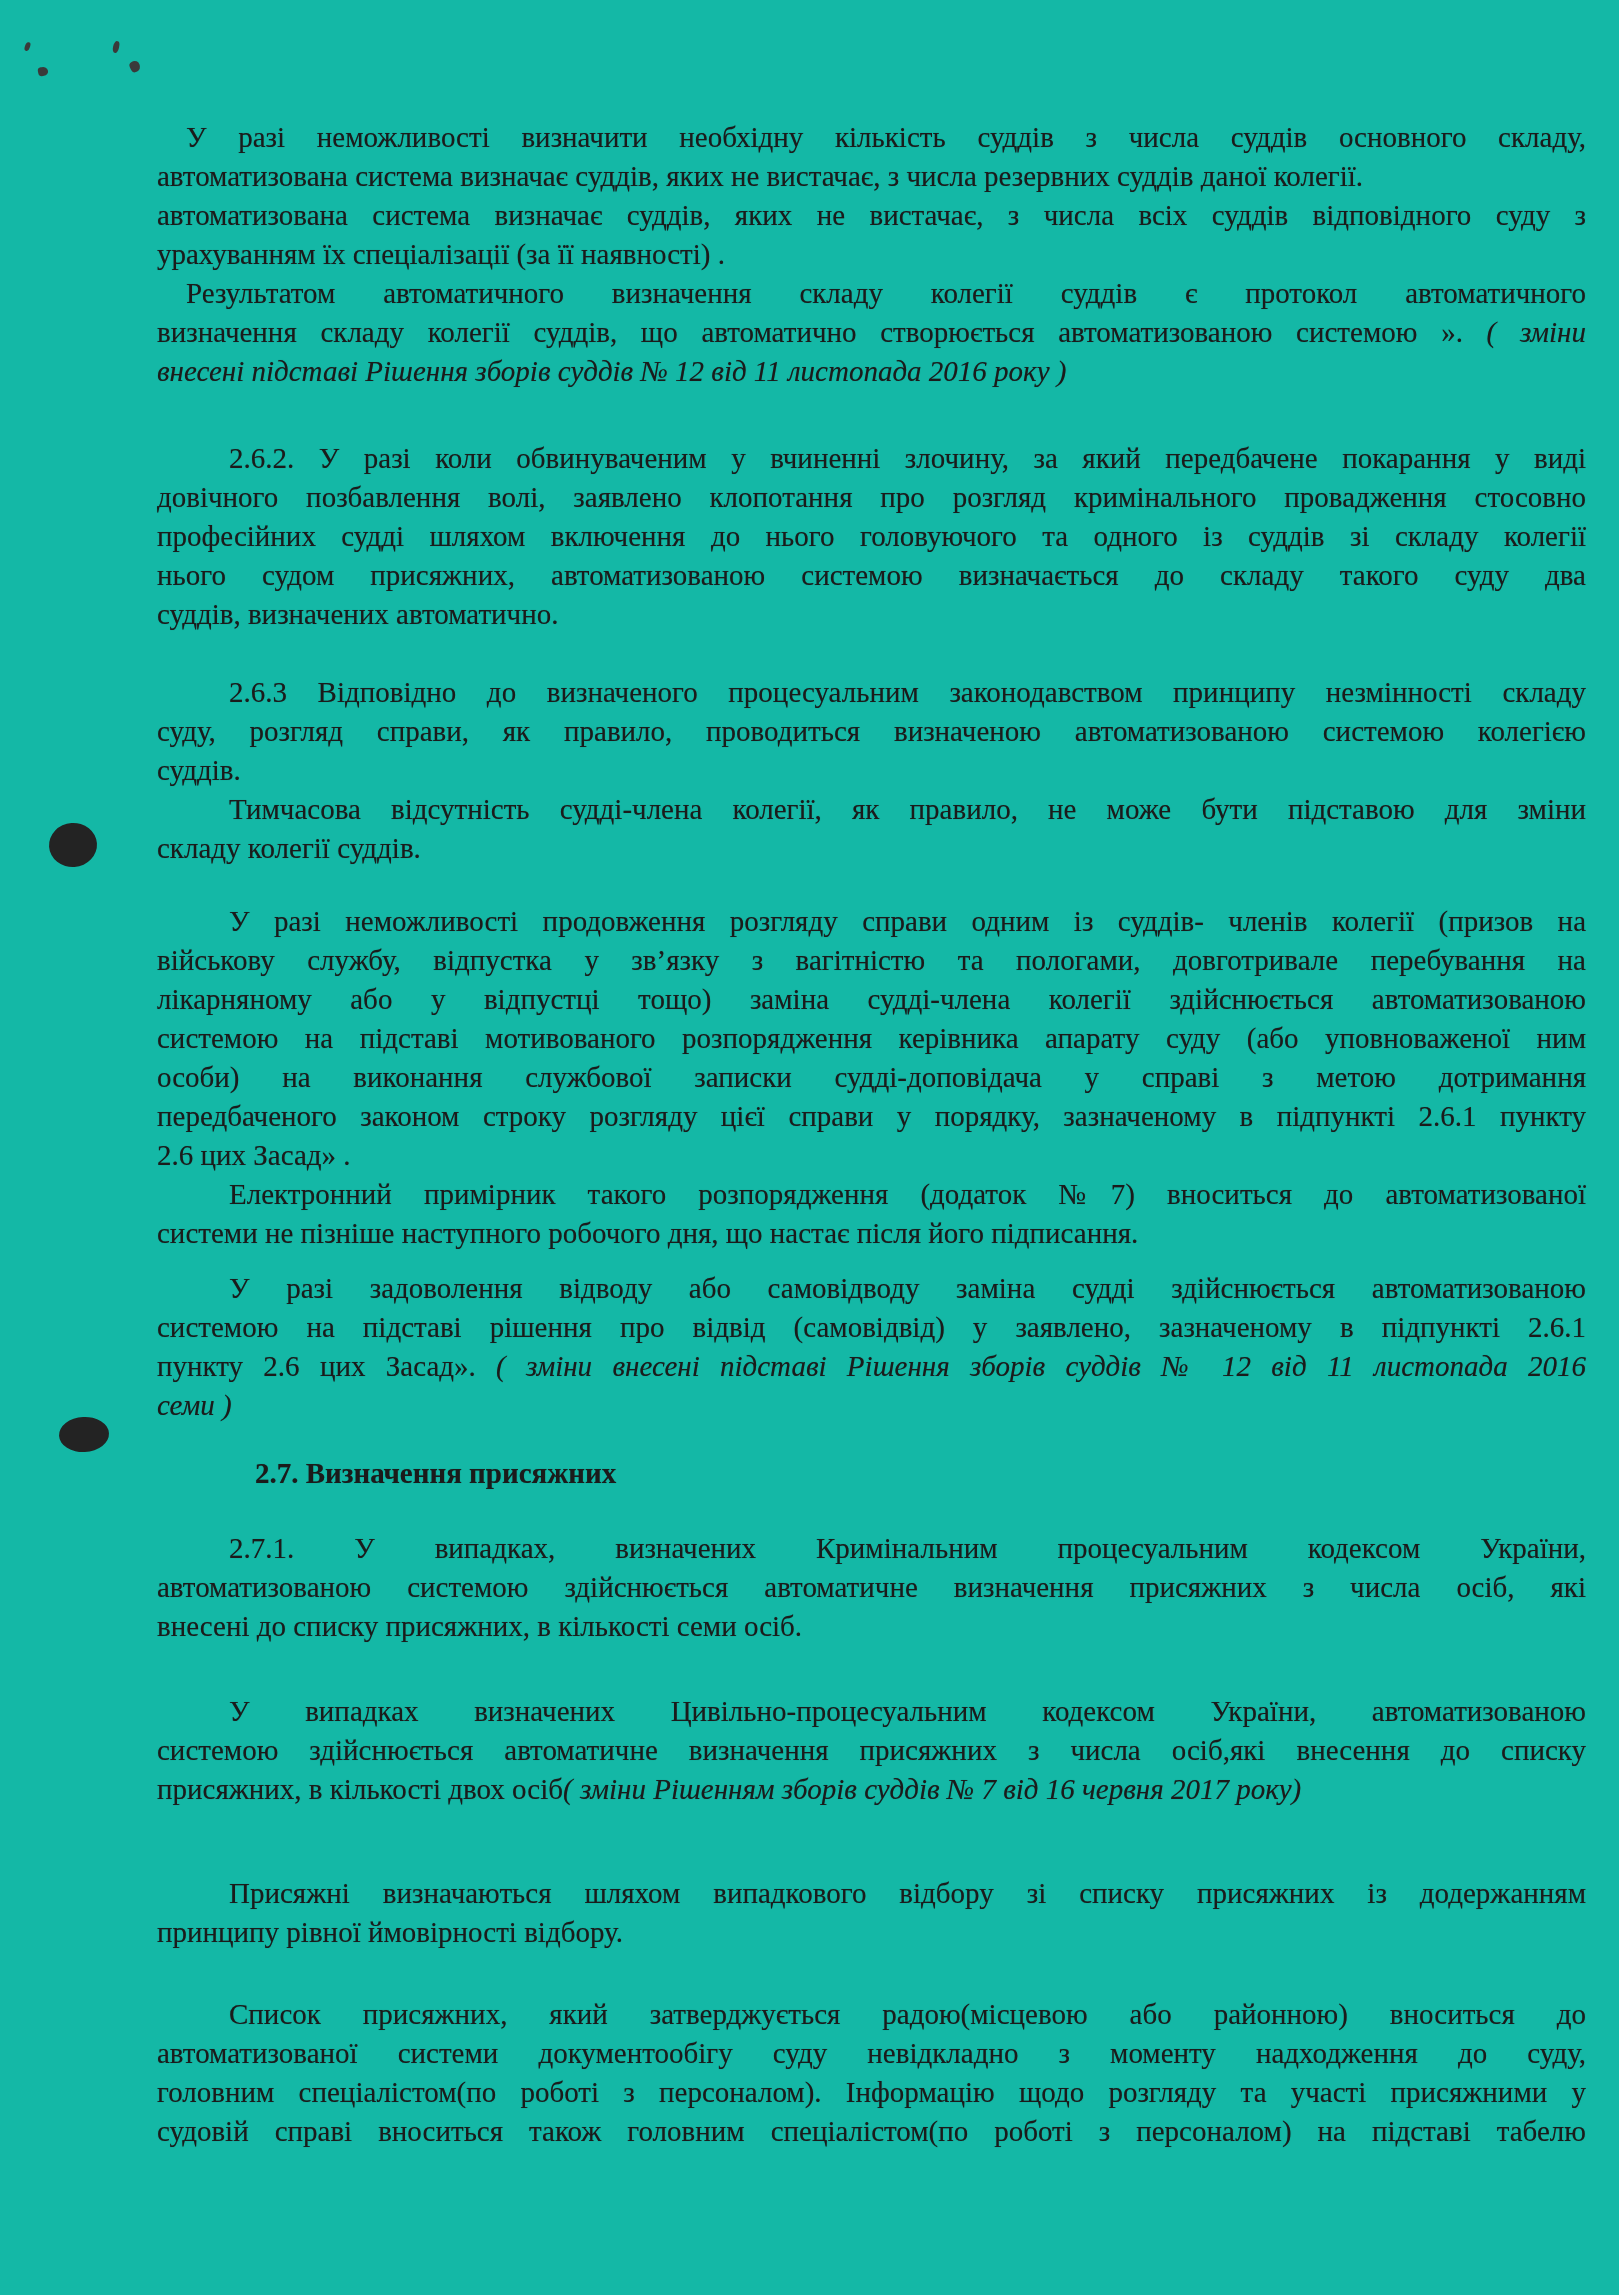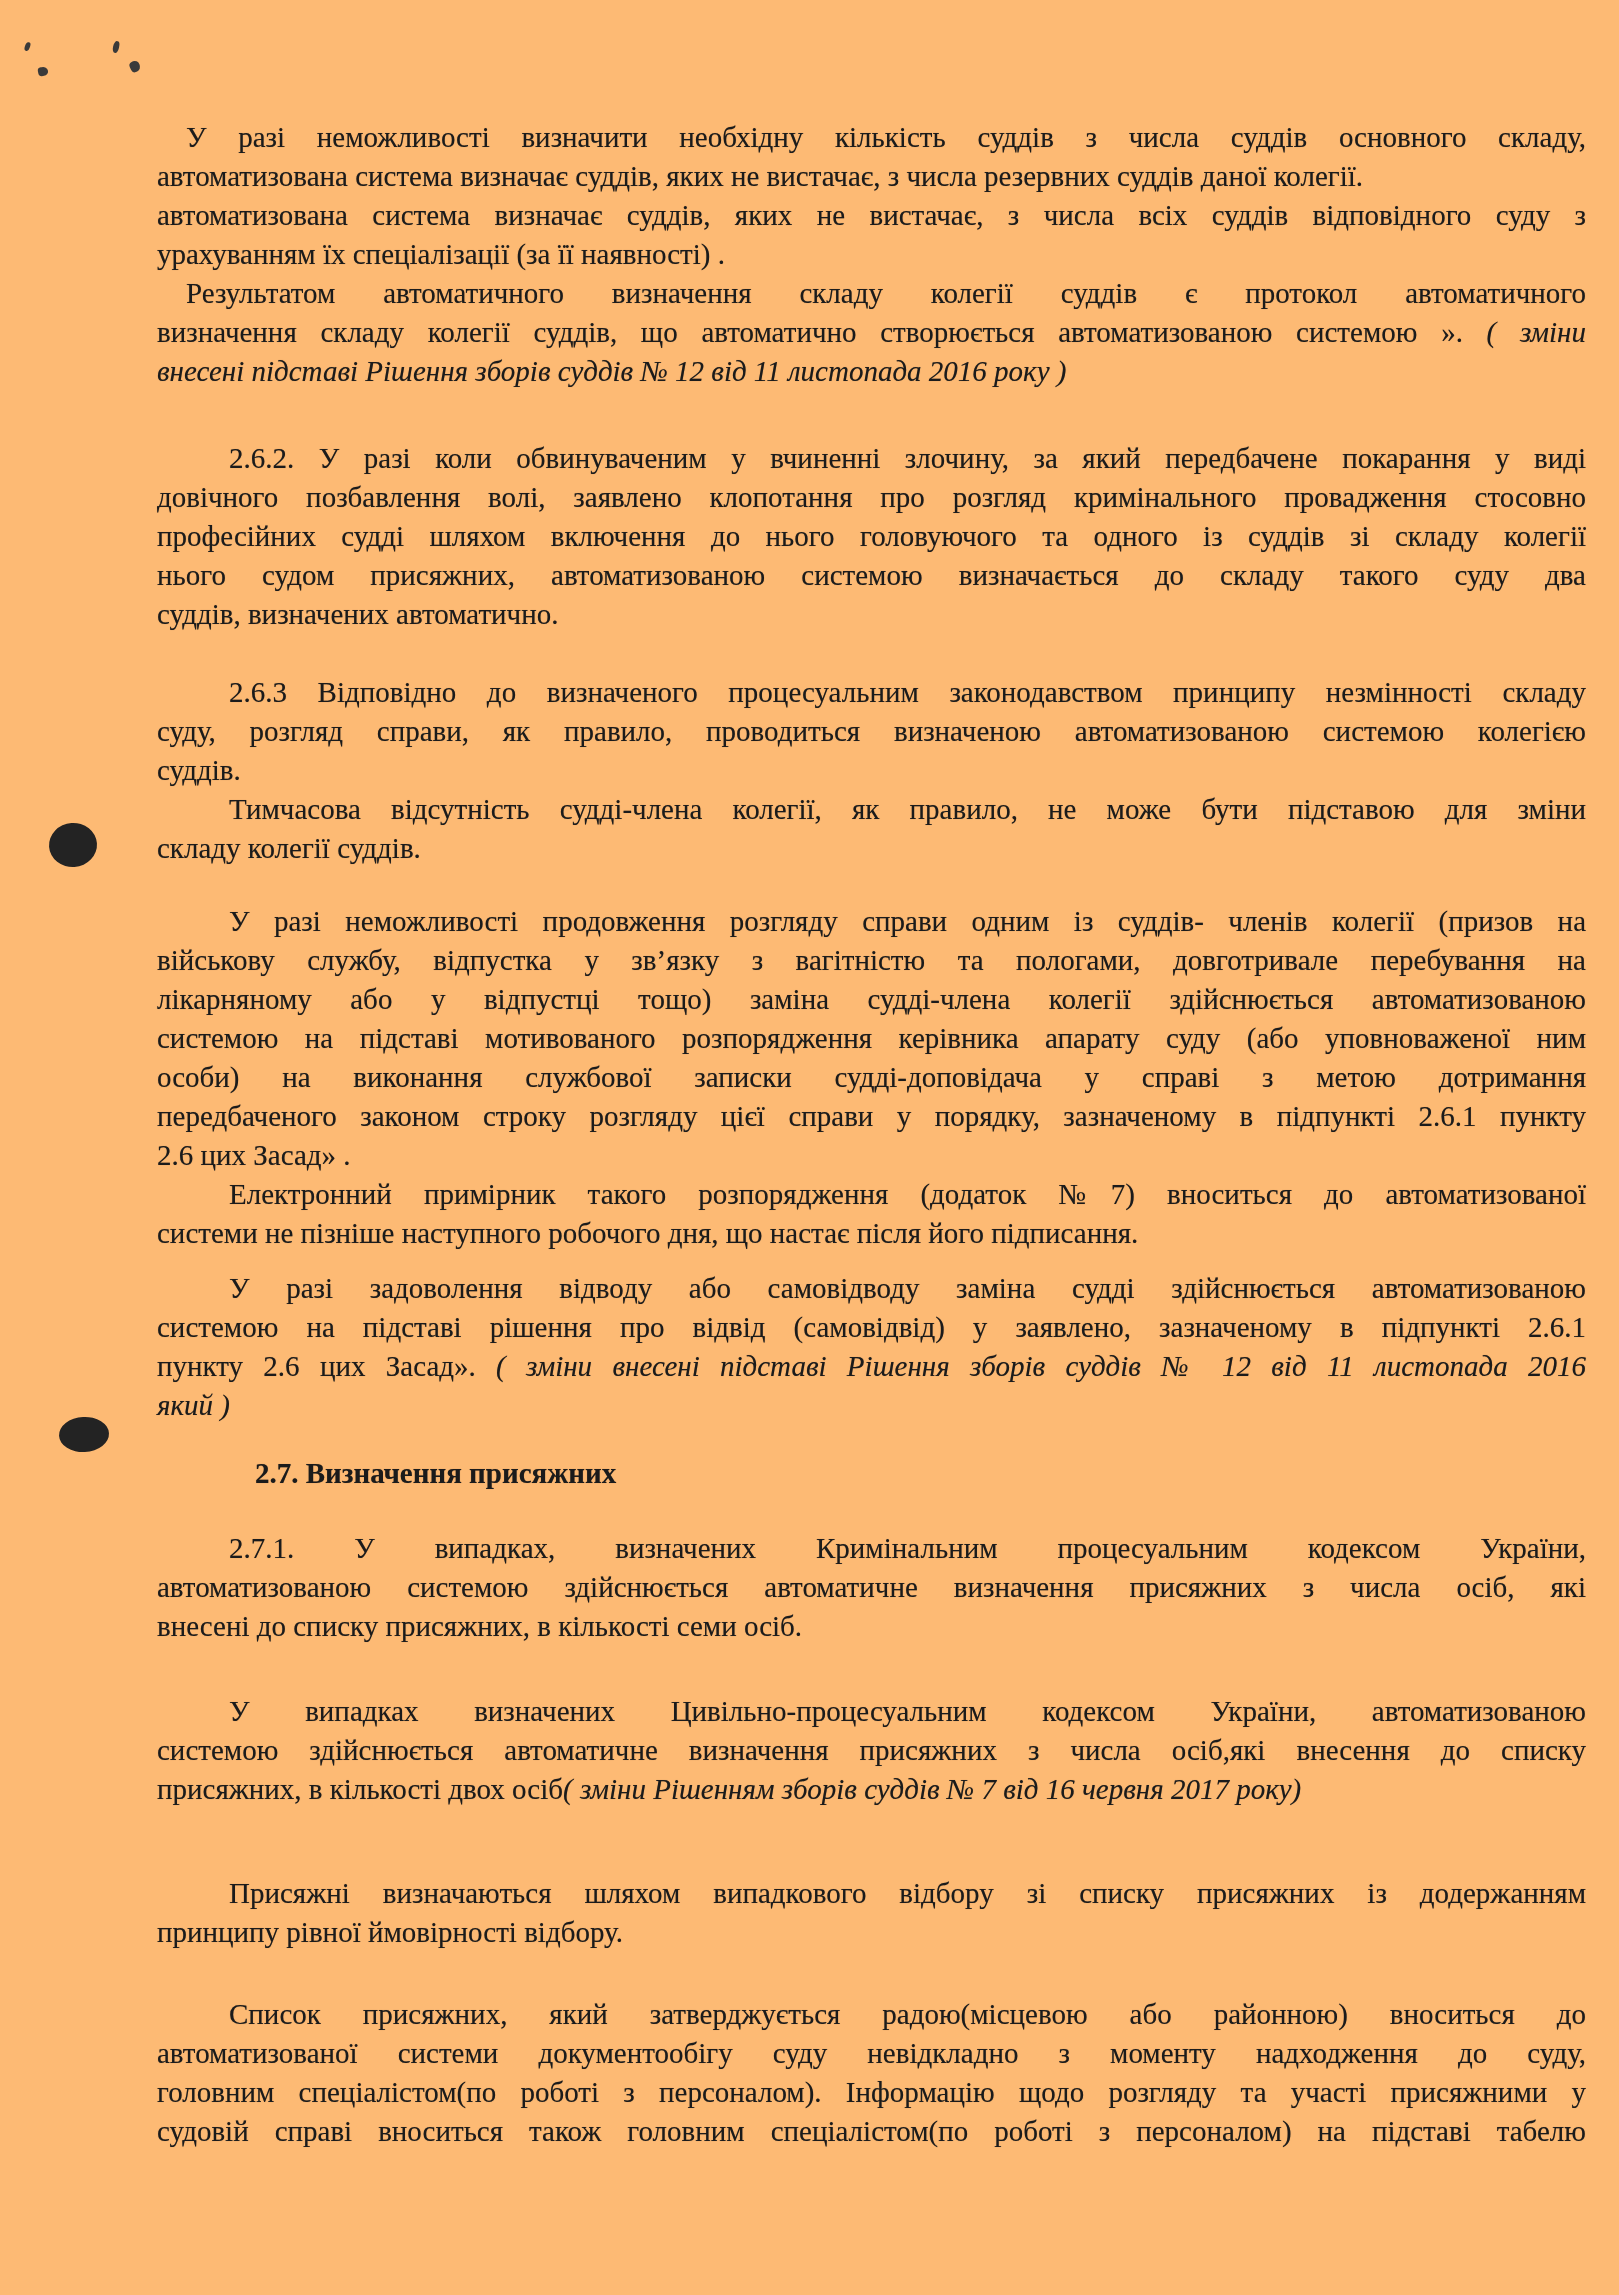--- a/index.html
+++ b/index.html
@@ -1,21 +1,21 @@
 <!DOCTYPE html>
 <html style="font-size:10.5px"><head>
 <meta charset="utf-8">
 <style>
   html,body{margin:0;padding:0;}
   body{background:#e8e8e8;}
   .page{
     position:relative;
     width:1619px;
     height:2295px;
-    background:#fdba74;
+    background:#14b8a6;
     overflow:hidden;
     font-family:"Liberation Serif","DejaVu Serif",serif;
     color:#1b1b1b;
   }
   .doc{
     position:absolute;
     left:157px;
     top:118px;
     width:1429px;
   }
@@ -112,21 +112,21 @@
         <div class="line"><span>2.6 цих Засад» .</span></div>
       </div>
       <div class="para body">
         <div class="line fill first"><span>Електронний примірник такого розпорядження (додаток №7) вноситься до автоматизованої</span></div>
         <div class="line"><span>системи не пізніше наступного робочого дня, що настає після його підписання.</span></div>
       </div>
       <div class="para body">
         <div class="line fill first"><span>У разі задоволення відводу або самовідводу заміна судді здійснюється автоматизованою</span></div>
         <div class="line fill"><span>системою на підставі рішення про відвід (самовідвід) у заявлено, зазначеному в підпункті 2.6.1</span></div>
         <div class="line fill"><span>пункту 2.6 цих Засад». </span><span class="it">( зміни внесені підставі Рішення зборів суддів № 12 від 11 листопада 2016</span></div>
-        <div class="line"><span class="it">який )</span></div>
+        <div class="line"><span class="it">семи )</span></div>
       </div>
       <div class="para heading">
         <div class="line first"><span>2.7. Визначення присяжних</span></div>
       </div>
       <div class="para body">
         <div class="line fill first"><span>2.7.1. У випадках, визначених Кримінальним процесуальним кодексом України,</span></div>
         <div class="line fill"><span>автоматизованою системою здійснюється автоматичне визначення присяжних з числа осіб, які</span></div>
         <div class="line"><span>внесені до списку присяжних, в кількості семи осіб.</span></div>
       </div>
       <div class="para body">

